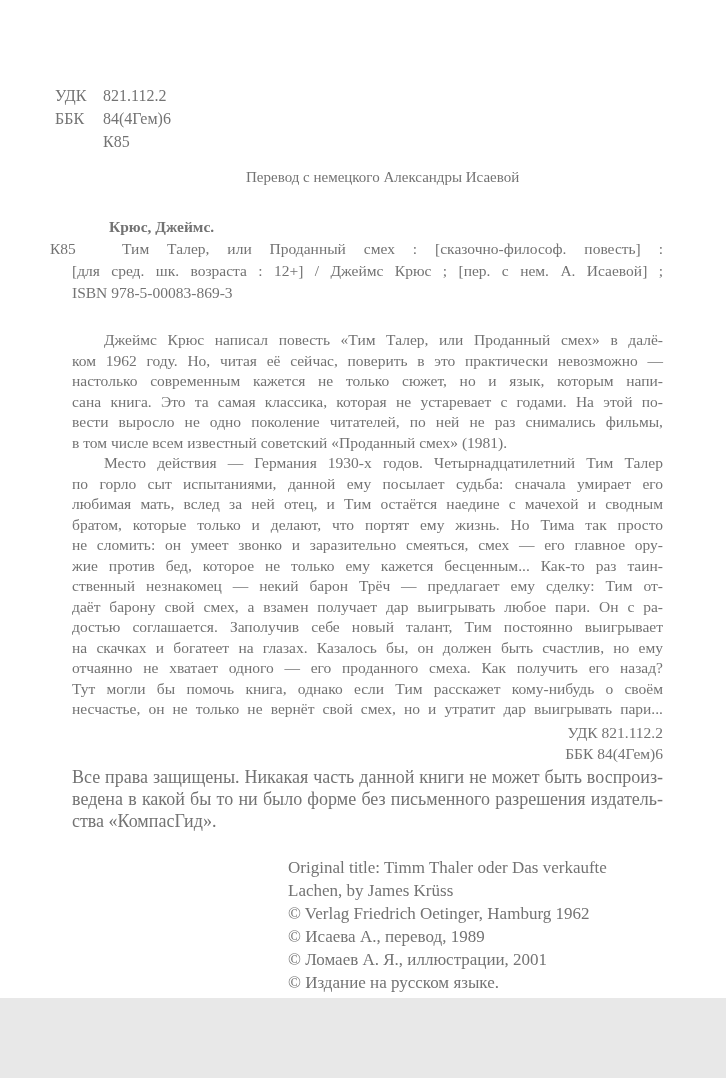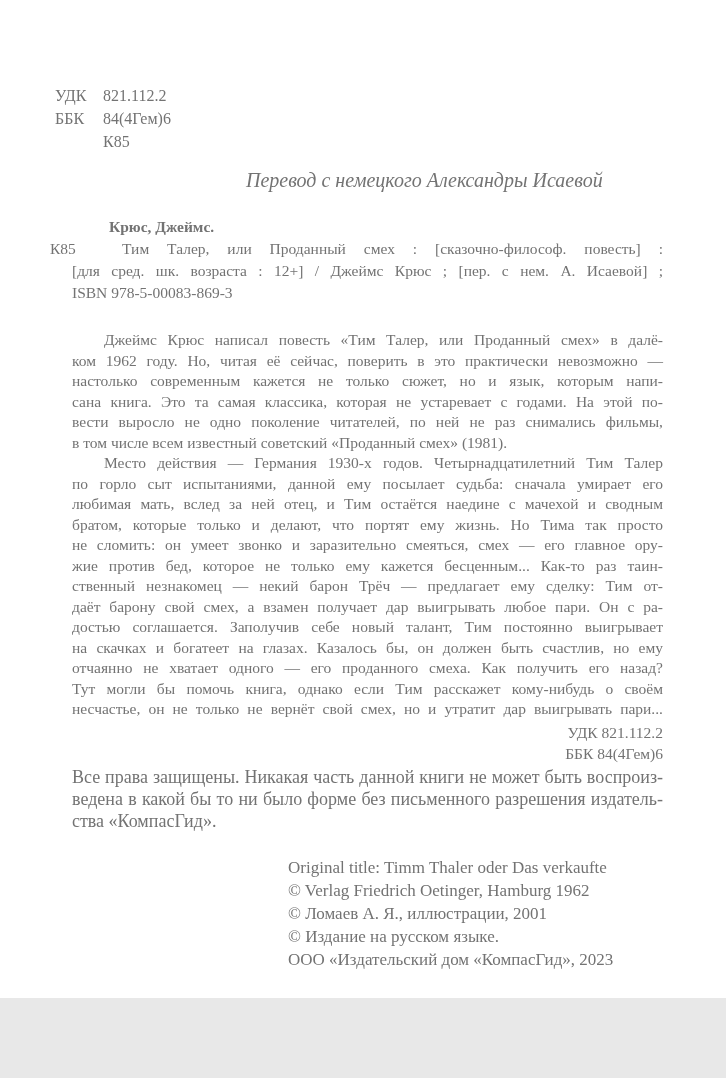--- a/index.html
+++ b/index.html
@@ -19,22 +19,21 @@
   .abs { position: absolute; }
 
   
   .top-codes { left: 55px; top: 84px; font-size: 16px; line-height: 23px; }
   .top-codes .row { white-space: nowrap; }
   .top-codes .lbl { display: inline-block; width: 48px; }
 
   
   .trans-note {
     left: 246px; top: 169px;
-    font-style: italic;
-    font-size: 20px;
+    font-size: 15px;
     white-space: nowrap;
   }
 
   
   .bib { left: 72px; top: 216px; width: 591px; line-height: 22px; font-size: 15.5px; --indent: 50px; }
   .bib .author { margin-left: 37px; font-weight: bold; }
   .bib .code { position: absolute; left: -22px; top: 22px; }
   .bib .isbn-line { text-align: left; }
 
   
@@ -119,21 +118,23 @@
   </div>
 
   <div class="abs rights">
       <div class="jline">Все права защищены. Никакая часть данной книги не может быть воспроиз-</div>
       <div class="jline">ведена в какой бы то ни было форме без письменного разрешения издатель-</div>
       <div class="jline lastleft">ства «КомпасГид».</div>
     </div>
 
   <div class="abs copyright">
     <div class="cline"><span>Original title: </span><span class="it">Timm Thaler oder Das verkaufte</span></div>
+    <div class="cline"><span class="it">Lachen</span><span>, by James Krüss</span></div>
     <div class="cline">©  Verlag Friedrich Oetinger, Hamburg 1962</div>
+    <div class="cline">©  Исаева А., перевод, 1989</div>
     <div class="cline">©  Ломаев А. Я., иллюстрации, 2001</div>
     <div class="cline">©  Издание на русском языке.</div>
     <div class="cline">ООО «Издательский дом «КомпасГид», 2023</div>
   </div>
 
   <div class="abs isbn-bottom">ISBN 978-5-00083-869-3</div>
 
 </div>
 
 </body></html>

